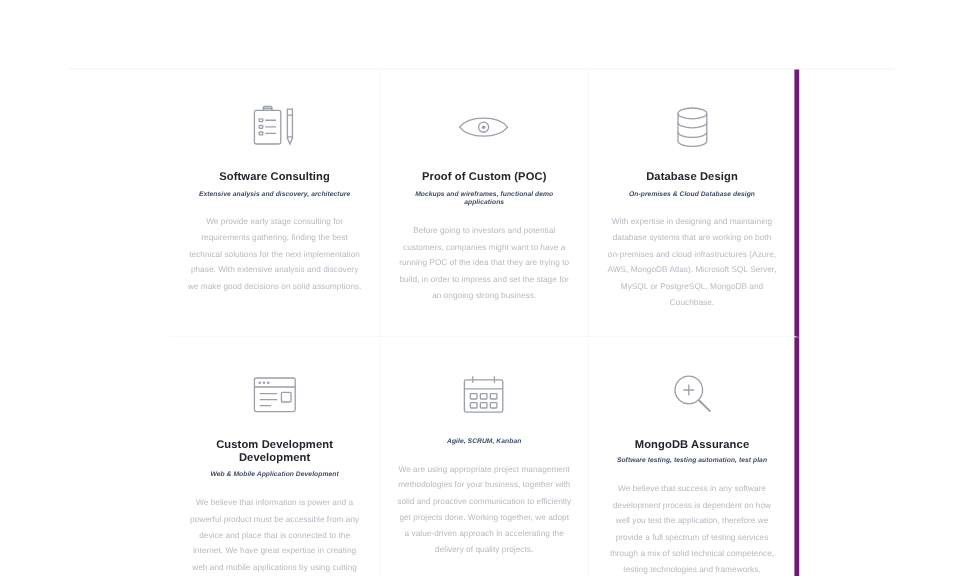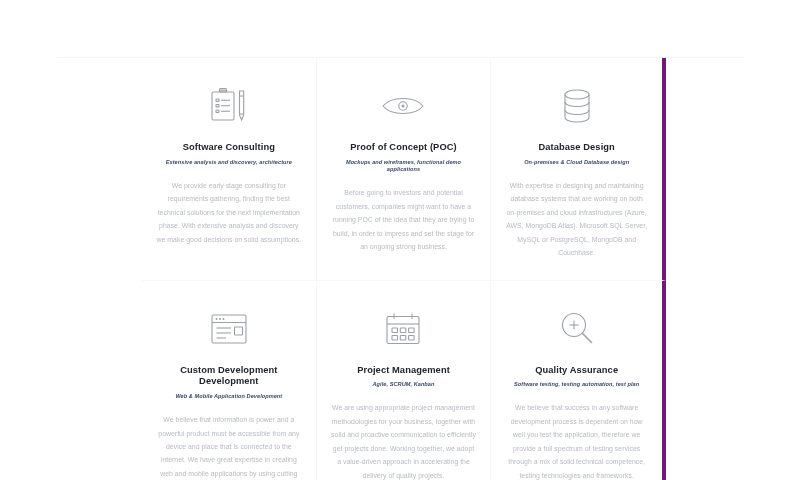--- a/index.html
+++ b/index.html
@@ -115,21 +115,21 @@
     </div>
 
     <div class="card">
       <div class="card-icon">
         <svg width="44" height="26" viewBox="0 0 44 26" fill="none" stroke="#9ba0a8" stroke-width="1.1">
           <path d="M2 13 C 10 3, 34 3, 42 13 C 34 23, 10 23, 2 13 Z"></path>
           <circle cx="22" cy="13" r="4.2"></circle>
           <circle cx="22" cy="13" r="1.5" fill="#9ba0a8" stroke="none"></circle>
         </svg>
       </div>
-      <div class="card-title">Proof of Concept (POC)</div>
+      <div class="card-title">Proof of Custom (POC)</div>
       <div class="card-subtitle">Mockups and wireframes, functional demo applications</div>
       <p class="card-body">Before going to investors and potential customers, companies might want to have a running POC of the idea that they are trying to build, in order to impress and set the stage for an ongoing strong business.</p>
     </div>
 
     <div class="card">
       <div class="card-icon">
         <svg width="32" height="36" viewBox="0 0 32 36" fill="none" stroke="#9ba0a8" stroke-width="1.1">
           <ellipse cx="16" cy="6.5" rx="12" ry="4.5"></ellipse>
           <path d="M4 6.5 V29.5 C4 32 9.4 34 16 34 C22.6 34 28 32 28 29.5 V6.5"></path>
           <path d="M4 14 C4 16.5 9.4 18.5 16 18.5 C22.6 18.5 28 16.5 28 14"></path>
@@ -168,33 +168,32 @@
           <line x1="9" y1="1.5" x2="9" y2="7"></line>
           <line x1="27" y1="1.5" x2="27" y2="7"></line>
           <rect x="7" y="16" width="5.5" height="4.5" rx="0.6"></rect>
           <rect x="15.3" y="16" width="5.5" height="4.5" rx="0.6"></rect>
           <rect x="23.6" y="16" width="5.5" height="4.5" rx="0.6"></rect>
           <rect x="7" y="23.5" width="5.5" height="4.5" rx="0.6"></rect>
           <rect x="15.3" y="23.5" width="5.5" height="4.5" rx="0.6"></rect>
           <rect x="23.6" y="23.5" width="5.5" height="4.5" rx="0.6"></rect>
         </svg>
       </div>
-      <div class="card-title">Project Management</div>
       <div class="card-subtitle">Agile, SCRUM, Kanban</div>
       <p class="card-body">We are using appropriate project management methodologies for your business, together with solid and proactive communication to efficiently get projects done. Working together, we adopt a value-driven approach in accelerating the delivery of quality projects.</p>
     </div>
 
     <div class="card">
       <div class="card-icon">
         <svg width="36" height="36" viewBox="0 0 36 36" fill="none" stroke="#9ba0a8" stroke-width="1.1">
           <circle cx="15" cy="14" r="11.5"></circle>
           <line x1="15" y1="9.5" x2="15" y2="18.5"></line>
           <line x1="10.5" y1="14" x2="19.5" y2="14"></line>
           <line x1="23.3" y1="22.3" x2="33" y2="32" stroke-width="1.6"></line>
         </svg>
       </div>
-      <div class="card-title">Quality Assurance</div>
+      <div class="card-title">MongoDB Assurance</div>
       <div class="card-subtitle">Software testing, testing automation, test plan</div>
       <p class="card-body">We believe that success in any software development process is dependent on how well you test the application, therefore we provide a full spectrum of testing services through a mix of solid technical competence, testing technologies and frameworks.</p>
     </div>
 
   </div>
 </div>
 
 </body></html>

